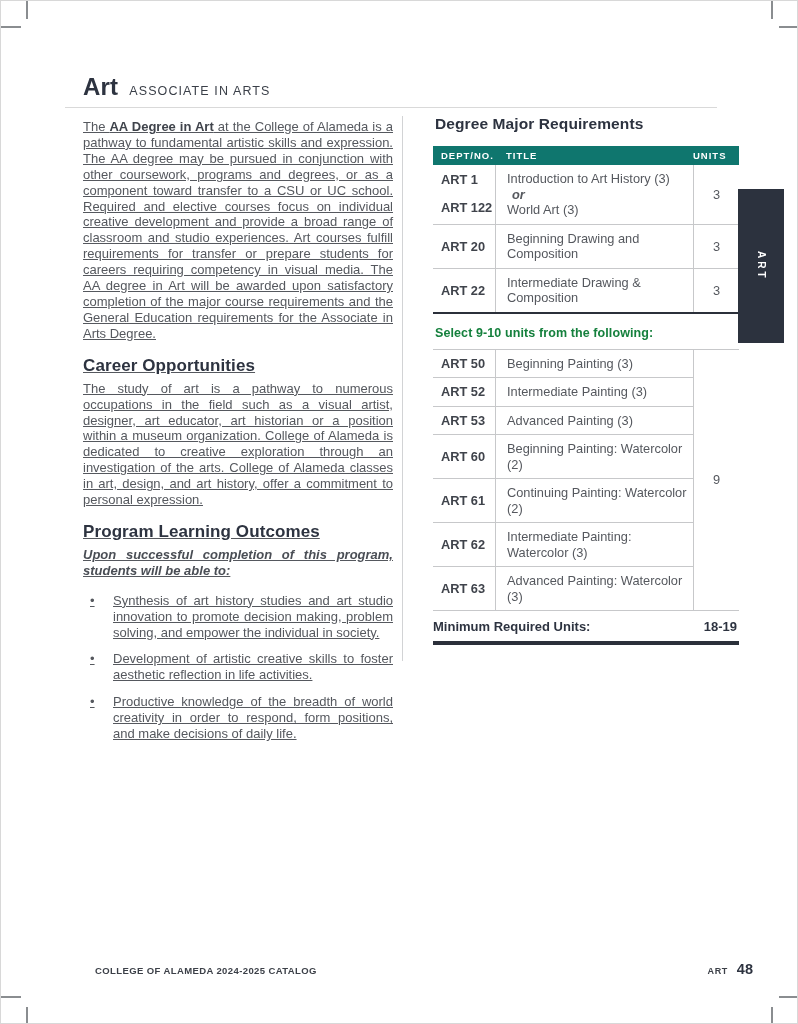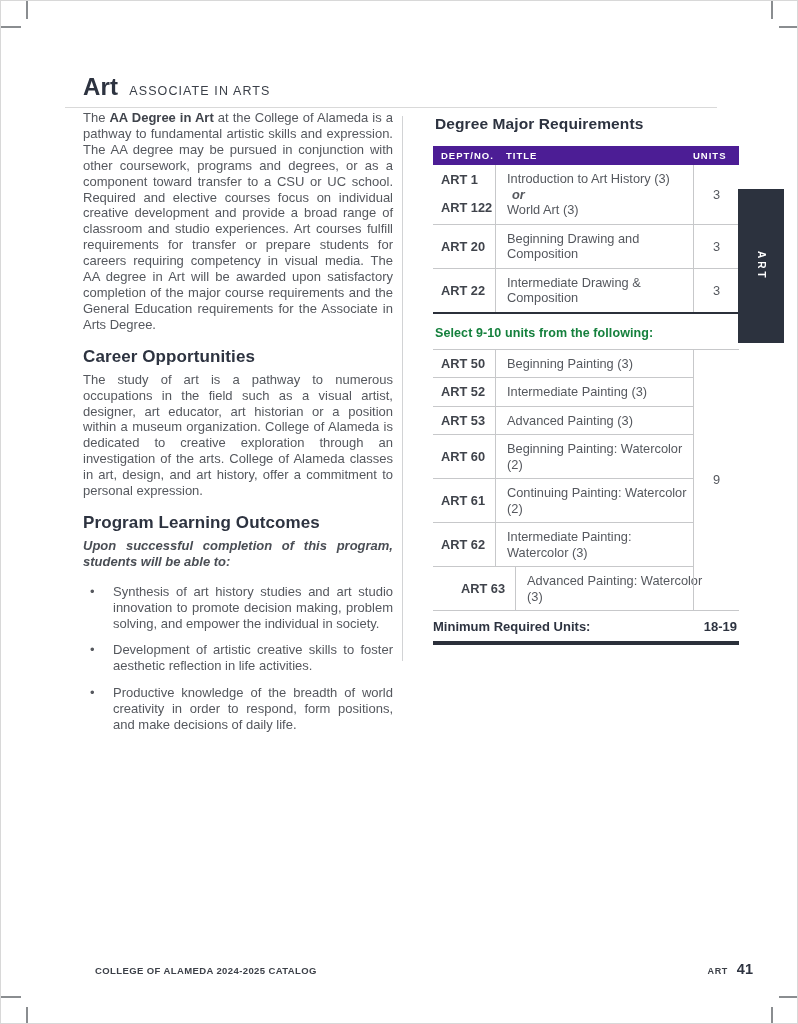--- a/index.html
+++ b/index.html
@@ -16,51 +16,51 @@
   .crop.tr-v{left:770px;top:0;} .crop.tr-h{left:778px;top:25px;}
   .crop.bl-h{left:0;top:995px;} .crop.bl-v{left:25px;top:1006px;}
   .crop.br-h{left:778px;top:995px;} .crop.br-v{left:770px;top:1006px;}
   
   .hdr{position:absolute;left:82px;top:72px;display:flex;align-items:baseline;gap:11px;}
   .hdr .title{font-size:24px;font-weight:bold;color:#2d3340;letter-spacing:.2px;}
   .hdr .subtitle{font-size:12.5px;color:#3a3f48;letter-spacing:1.1px;}
   .hdr-rule{position:absolute;left:64px;top:106px;width:652px;height:1px;background:#d9d9d9;}
   
   .col-divider{position:absolute;left:401px;top:115px;width:1px;height:545px;background:#d2d3d5;}
-  .leftcol{position:absolute;left:82px;top:109px;width:310px;color:#55585e;}
+  .leftcol{position:absolute;left:82px;top:118px;width:310px;color:#55585e;text-decoration:underline;}
   .leftcol p{margin:0 0 14px 0;font-size:13px;line-height:15.9px;text-align:justify;}
   .leftcol b{color:#3f434b;}
   h2.sec{font-size:17px;font-weight:bold;color:#2d3340;margin:4px 0 5px 0;letter-spacing:.1px;}
   .plo-intro{font-size:13px;line-height:15.5px;font-style:italic;font-weight:bold;color:#4a4e55;margin:0 0 9px 0;}
   .bullets{margin:0;padding:0;list-style:none;}
   .bullet-row{display:flex;margin:0 0 11px 0;}
   .bullet-mark{width:23px;flex:none;padding-left:7px;color:#55585e;font-size:13px;line-height:15.9px;}
   .bullet-text{flex:1;font-size:13px;line-height:15.9px;text-align:justify;color:#55585e;}
   
   .rightcol{position:absolute;left:432px;top:114px;width:306px;}
   h2.req-head{font-size:15.5px;font-weight:bold;color:#2d3340;margin:0 0 13px 2px;letter-spacing:.1px;}
   .tbl{width:306px;font-size:12.8px;color:#55585e;}
-  .tbl-header{display:grid;grid-template-columns:62px 198px 46px;background:#4c1d95;color:#ffffff;
+  .tbl-header{display:grid;grid-template-columns:62px 198px 46px;background:#0f766e;color:#ffffff;
     font-size:9.5px;font-weight:bold;letter-spacing:1px;height:19px;align-items:center;}
   .tbl-header .c1{padding-left:8px;} .tbl-header .c2{padding-left:11px;} .tbl-header .c3{text-align:right;padding-right:24px;}
   .trow{display:grid;grid-template-columns:62px 198px 46px;border-bottom:1px solid #c7c8ca;}
   .trow:last-child{border-bottom:none;}
   .dept{font-weight:bold;color:#3f434b;padding-left:8px;display:flex;flex-direction:column;justify-content:center;}
   .titlec{padding:6px 4px 6px 11px;border-left:1px solid #c7c8ca;line-height:15.5px;}
   .unitsc{display:flex;align-items:center;justify-content:center;border-left:1px solid #c7c8ca;}
   .row-multi .dept{justify-content:space-between;padding-top:7px;padding-bottom:9px;}
   .row-multi .titlec{padding-top:6px;padding-bottom:6px;}
   .or-line{font-weight:bold;font-style:italic;padding-left:5px;}
   .dark-rule{height:2px;background:#2b303a;margin-top:0;}
   .select-note{font-size:12.5px;font-weight:bold;color:#15803d;margin:12px 0 9px 2px;letter-spacing:.1px;}
   
   .etbl{display:flex;border-top:1px solid #c7c8ca;border-bottom:1px solid #c7c8ca;width:306px;font-size:12.8px;color:#55585e;}
   .etbl-left{width:260px;}
   .erow{display:grid;grid-template-columns:62px 198px;border-bottom:1px solid #c7c8ca;min-height:23px;}
-  .erow:last-child{border-bottom:none;margin-left:20px;}
+  .erow:last-child{border-bottom:none;}
   .etbl-units{width:46px;border-left:1px solid #c7c8ca;display:flex;align-items:center;justify-content:center;}
   .min-line{display:flex;justify-content:space-between;align-items:baseline;gap:9px;margin:8px 2px 7px 0;
     font-size:13px;font-weight:bold;color:#2d3340;}
   .thick-rule{height:4px;background:#2b303a;}
   
   .side-tab{position:absolute;left:737px;top:188px;width:46px;height:154px;background:#2c323e;
     display:flex;align-items:center;justify-content:center;}
   .side-tab span{writing-mode:vertical-rl;color:#ffffff;font-size:10px;font-weight:bold;letter-spacing:3px;}
   
   .footer{position:absolute;left:94px;top:960px;width:658px;display:flex;justify-content:space-between;align-items:baseline;}
@@ -196,17 +196,17 @@
   </div>
 
   <div class="side-tab">
     <span>ART</span>
   </div>
 
   <div class="footer">
     <span class="foot-left">COLLEGE OF ALAMEDA 2024-2025 CATALOG</span>
     <span class="foot-right">
       <span class="sec-lbl">ART</span>
-      <span class="pageno">41</span>
+      <span class="pageno">48</span>
     </span>
   </div>
 
 </div>
 
 </body></html>

